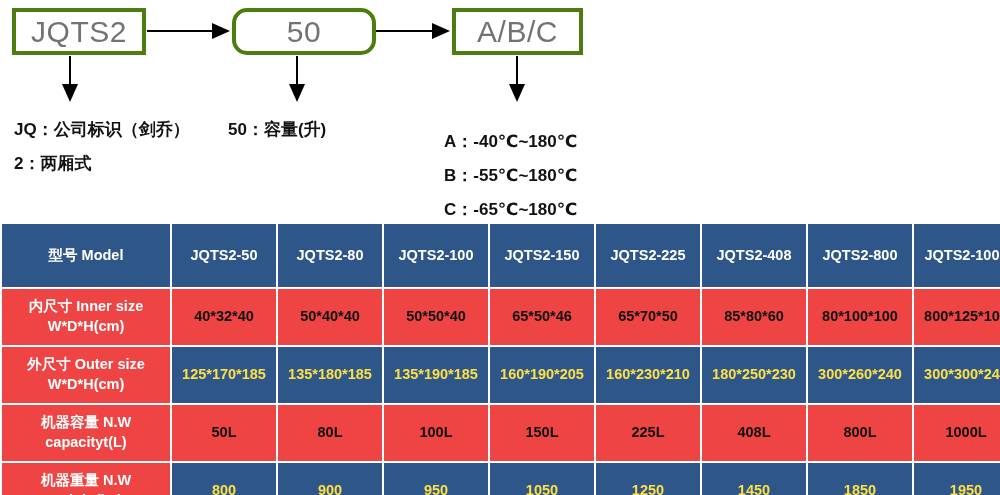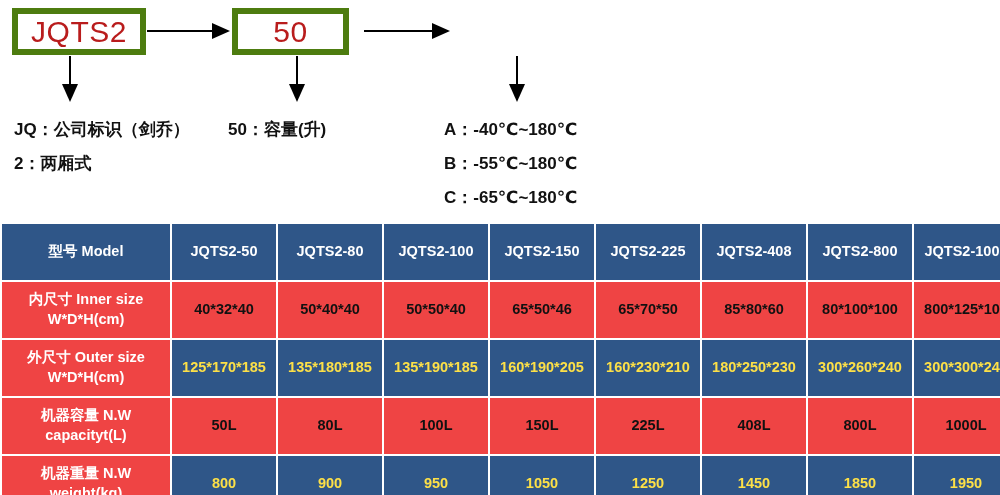--- a/index.html
+++ b/index.html
@@ -22,51 +22,51 @@
     left: 0; top: 0;
     width: 1000px;
     height: 218px;
   }
   #diagram-svg {
     position: absolute;
     left: 0; top: 0;
   }
   .code-box {
     position: absolute;
-    border: 6px solid #4d7c0f;
+    border: 4px solid #4d7c0f;
     background: #ffffff;
     box-sizing: border-box;
     display: flex;
     align-items: center;
     justify-content: center;
     font-weight: 400;
     font-size: 30px;
     letter-spacing: 0.5px;
     line-height: 1;
-    color: #b91c1c;
+    color: #737373;
   }
   #box-model   { left: 12px;  top: 8px; width: 134px; height: 47px; }
-  #box-volume  { left: 232px; top: 8px; width: 117px; height: 47px; }
+  #box-volume  { left: 232px; top: 8px; width: 144px; height: 47px; border-radius: 15px; }
   #box-temp    { left: 452px; top: 8px; width: 131px; height: 47px; }
 
   .legend-group {
     position: absolute;
     margin-top: 7px;
   }
   .legend-line {
     font-size: 17px;
     font-weight: bold;
     line-height: 1;
     white-space: nowrap;
     color: #111111;
   }
   #legend-left  { left: 14px;  top: 114px; }
   #legend-left .legend-line { margin-bottom: 17px; }
   #legend-mid   { left: 228px; top: 114px; }
-  #legend-right { left: 444px; top: 114px; }
+  #legend-right { left: 444px; top: 126px; }
   #legend-right .legend-line { margin-bottom: 17px; }
 
   
   #spec-table-wrap {
     position: absolute;
     left: 0;
     top: 222px;
     width: 1000px;
   }
   table.spec {
@@ -86,21 +86,21 @@
     font-weight: bold;
     line-height: 1.35;
     box-sizing: border-box;
   }
   col.rowlabel-col { width: 168px; }
   col.data-col     { width: 104px; }
 
   .hdr-cell {
     background: #2f5688;
     color: #ffffff;
-    height: 56px;
+    height: 63px;
     font-size: 15px;
   }
   .rowlabel {
     background: #ef4444;
     color: #ffffff;
     height: 56px;
     font-size: 15px;
     padding: 0 4px;
   }
   .cell-white {
@@ -134,20 +134,23 @@
     <line x1="70" y1="56" x2="70" y2="100" stroke="#000000" stroke-width="2" marker-end="url(#arrowhead)"></line>
     <line x1="297" y1="56" x2="297" y2="100" stroke="#000000" stroke-width="2" marker-end="url(#arrowhead)"></line>
     <line x1="517" y1="56" x2="517" y2="100" stroke="#000000" stroke-width="2" marker-end="url(#arrowhead)"></line>
   </svg>
 
   <div class="code-box" id="box-model">
     <span>JQTS2</span>
   </div>
   <div class="code-box" id="box-volume">
     <span>50</span>
+  </div>
+  <div class="code-box" id="box-temp">
+    <span>A/B/C</span>
   </div>
 
   <div class="legend-group" id="legend-left">
     <div class="legend-line">JQ：公司标识（剑乔）</div>
     <div class="legend-line">2：两厢式</div>
   </div>
 
   <div class="legend-group" id="legend-mid">
     <div class="legend-line">50：容量(升)</div>
   </div>

